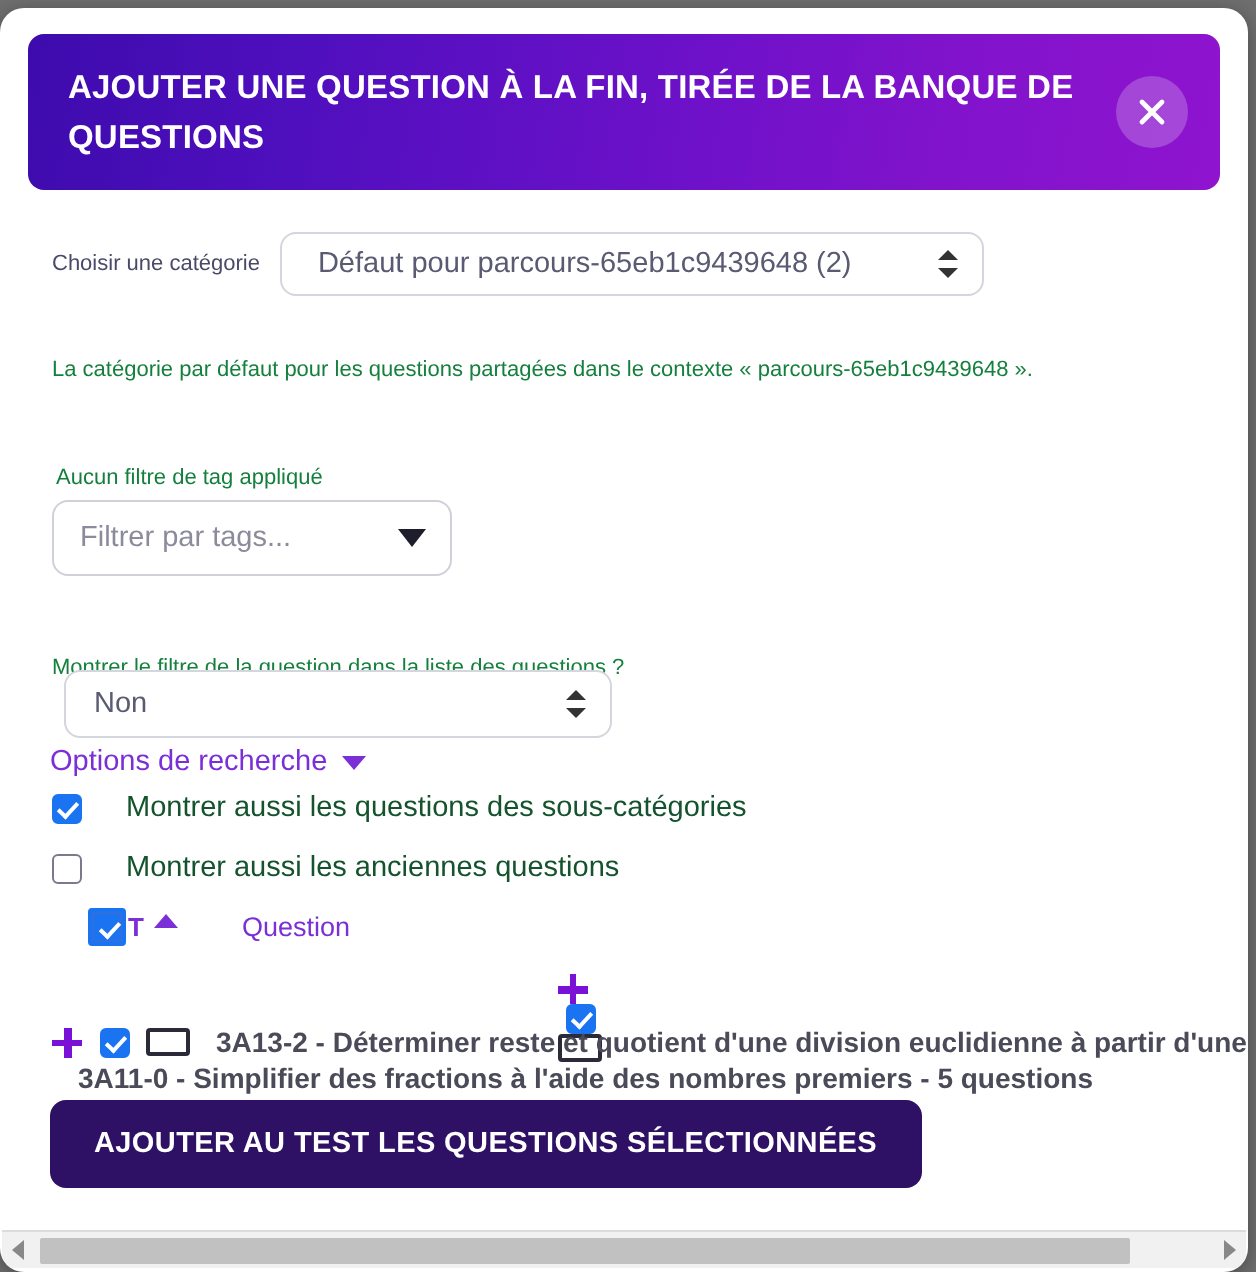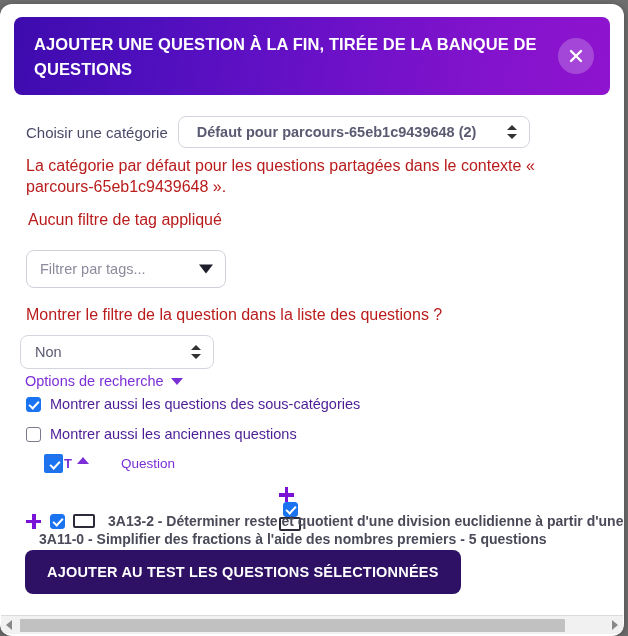--- a/index.html
+++ b/index.html
@@ -64,35 +64,36 @@
     padding: 0;
     cursor: pointer;
     display: flex;
     align-items: center;
     justify-content: center;
   }
   #close-button svg { display: block; }
 
   
   .body-text {
-    color: #b91c1c;
-    font-size: 16px;
+    color: #15803d;
+    font-size: 11px;
     line-height: 21px;
+    margin-top: 20px;
   }
 
   #category-row {
     position: absolute;
     left: 26px;
     top: 112px;
     display: flex;
     align-items: center;
   }
   #category-label {
     color: #4a4a68;
-    font-size: 15px;
+    font-size: 11px;
     margin-right: 10px;
     white-space: nowrap;
   }
   .select-box {
     position: relative;
     border: 1px solid #d3d6dd;
     border-radius: 8px;
     background: #ffffff;
     height: 32px;
     display: flex;
@@ -118,21 +119,21 @@
   .stepper i {
     position: absolute;
     left: 0;
     width: 0; height: 0;
     border-left: 5px solid transparent;
     border-right: 5px solid transparent;
   }
   .stepper i.up   { top: 1px;  border-bottom: 5px solid #333; }
   .stepper i.down { bottom: 1px; border-top: 5px solid #333; }
 
-  #category-select { width: 352px; font-weight: bold; }
+  #category-select { width: 352px; }
 
   #category-help {
     position: absolute;
     left: 26px;
     top: 151px;
     width: 580px;
   }
 
   #tag-status {
     position: absolute;
@@ -169,23 +170,23 @@
     border-top: 9px solid #1d1d2b;
   }
 
   #showtext-label {
     position: absolute;
     left: 26px;
     top: 300px;
   }
   #showtext-select {
     position: absolute;
-    left: 20px;
+    left: 32px;
     top: 331px;
-    width: 194px;
+    width: 274px;
     height: 34px;
   }
   #showtext-select .sel-text { padding-left: 14px; }
 
   #search-options {
     position: absolute;
     left: 25px;
     top: 369px;
     display: flex;
     align-items: center;
@@ -204,23 +205,23 @@
 
   .check-row {
     position: absolute;
     left: 26px;
     display: flex;
     align-items: center;
   }
   #check-sub   { top: 392px; }
   #check-old   { top: 422px; }
   .check-row .cb-label {
-    color: #4c1d95;
+    color: #14532d;
     font-size: 14.5px;
-    margin-left: 9px;
+    margin-left: 22px;
   }
 
   .cb {
     width: 15px;
     height: 15px;
     border-radius: 3px;
     box-sizing: border-box;
     display: block;
     position: relative;
     cursor: pointer;

